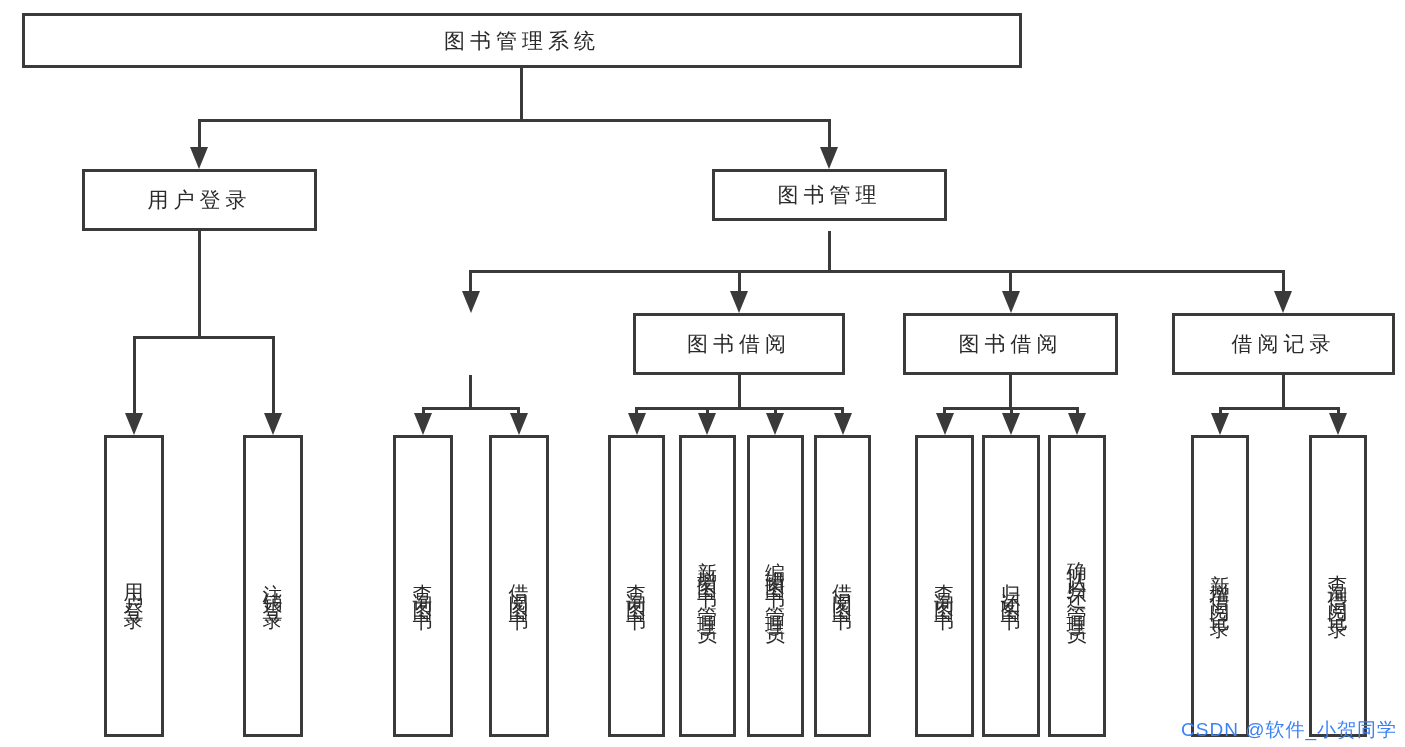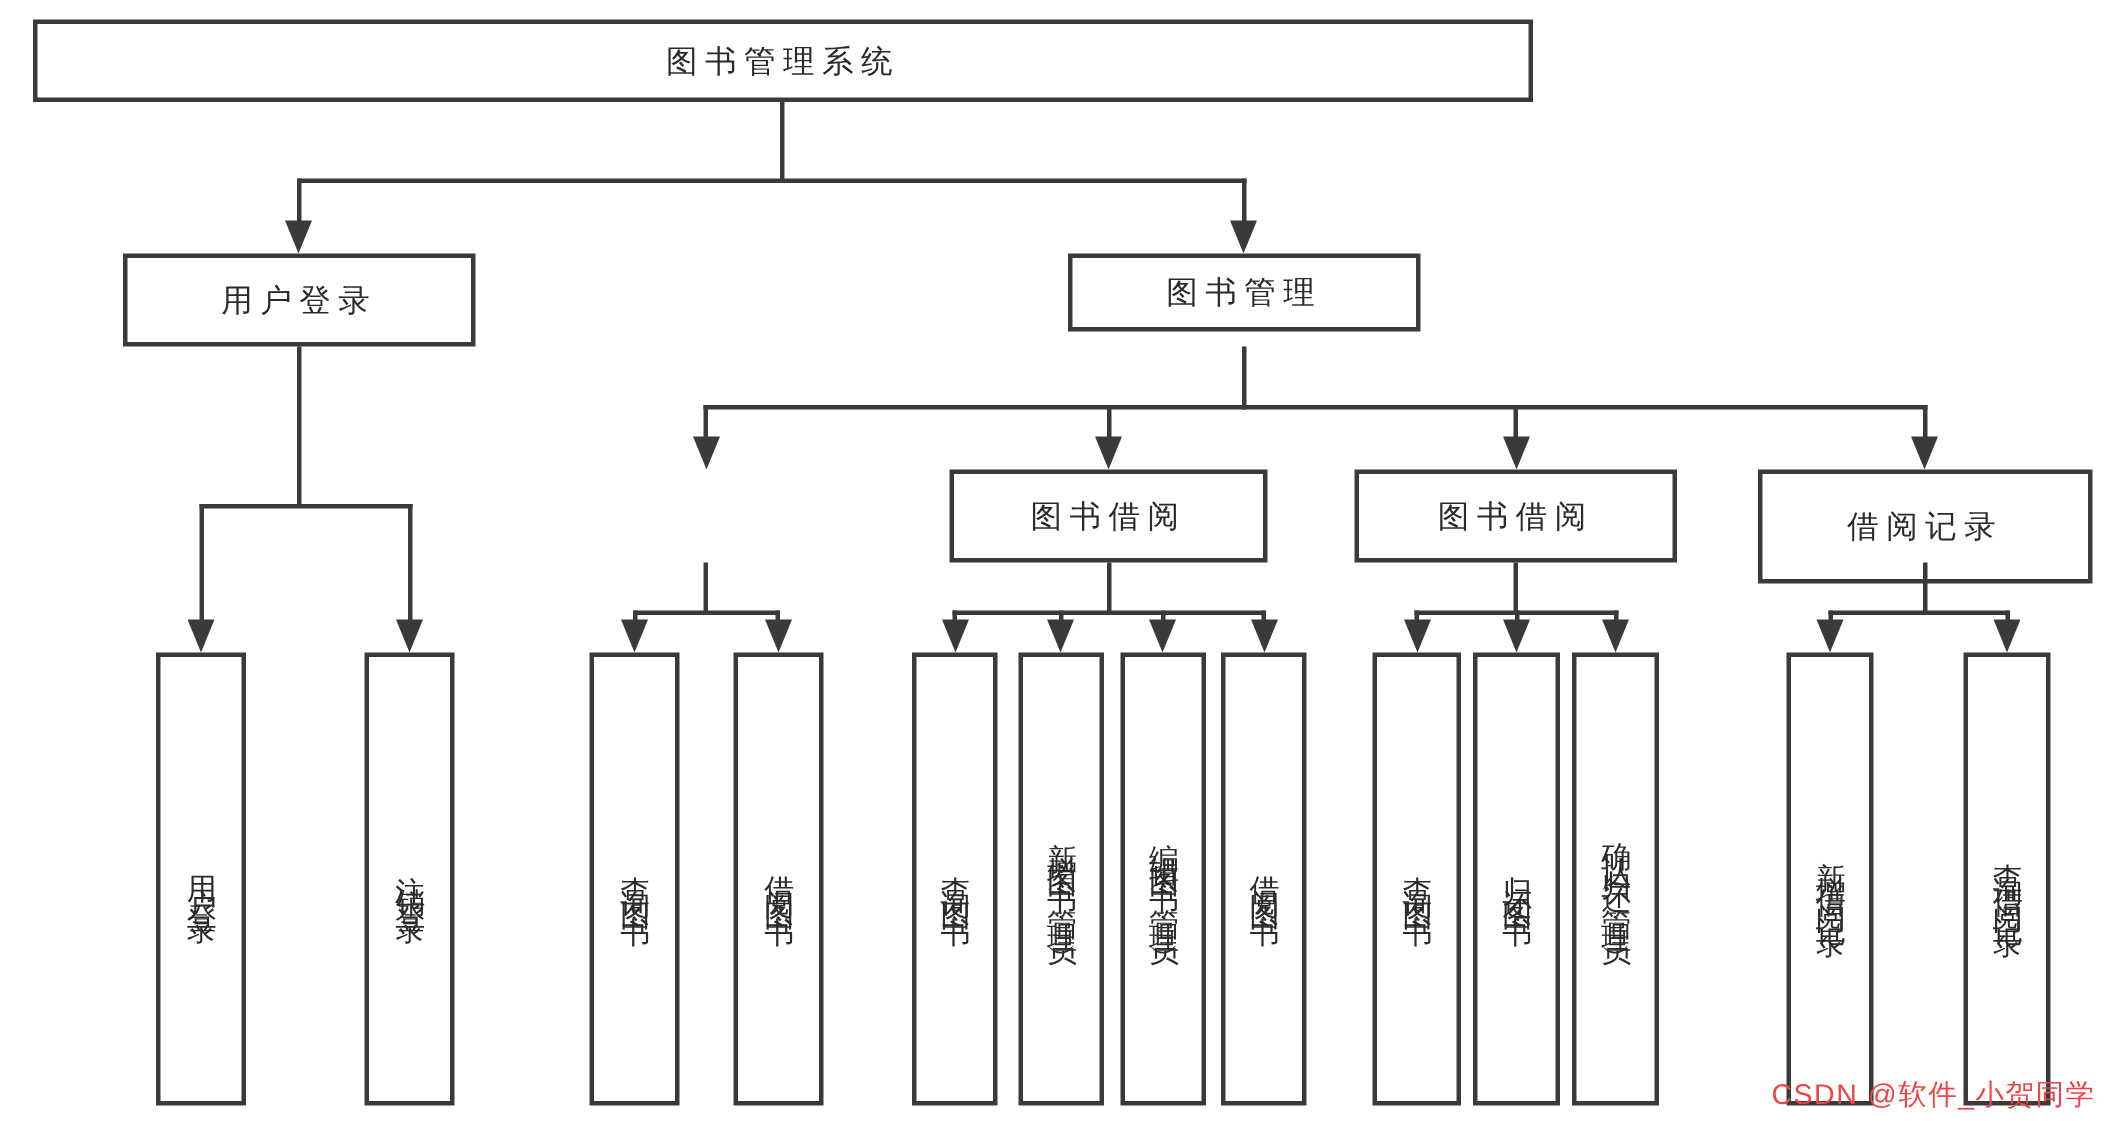--- a/index.html
+++ b/index.html
@@ -24,21 +24,21 @@
   }
   .vl{position:absolute;width:3px;background:#3a3a3a;}
   .hl{position:absolute;height:3px;background:#3a3a3a;}
   .ah{
     position:absolute;width:0;height:0;
     border-left:9px solid transparent;border-right:9px solid transparent;
     border-top:22px solid #3a3a3a;
   }
   .watermark{
     position:absolute;right:8px;bottom:4px;z-index:10;
-    color:#ef4444;font-size:19px;letter-spacing:1px;white-space:nowrap;margin-left:32px;
+    color:#3b82f6;font-size:19px;letter-spacing:1px;white-space:nowrap;margin-left:32px;
   }
 </style>
 </head>
 <body>
 
 <div class="canvas">
 
   <div class="node" style="left:22px;top:13px;width:1000px;height:55px">
     <span>图书管理系统</span>
   </div>
@@ -49,21 +49,21 @@
   <div class="node" style="left:712px;top:169px;width:235px;height:52px">
     <span>图书管理</span>
   </div>
 
   <div class="node" style="left:633px;top:313px;width:212px;height:62px">
     <span>图书借阅</span>
   </div>
   <div class="node" style="left:903px;top:313px;width:215px;height:62px">
     <span>图书借阅</span>
   </div>
-  <div class="node" style="left:1172px;top:313px;width:223px;height:76px">
+  <div class="node" style="left:1172px;top:313px;width:223px;height:62px">
     <span>借阅记录</span>
   </div>
 
   <div class="leaf" style="left:104px;width:60px">
     <span>用户登录</span>
   </div>
   <div class="leaf" style="left:243px;width:60px">
     <span>注销登录</span>
   </div>
 

